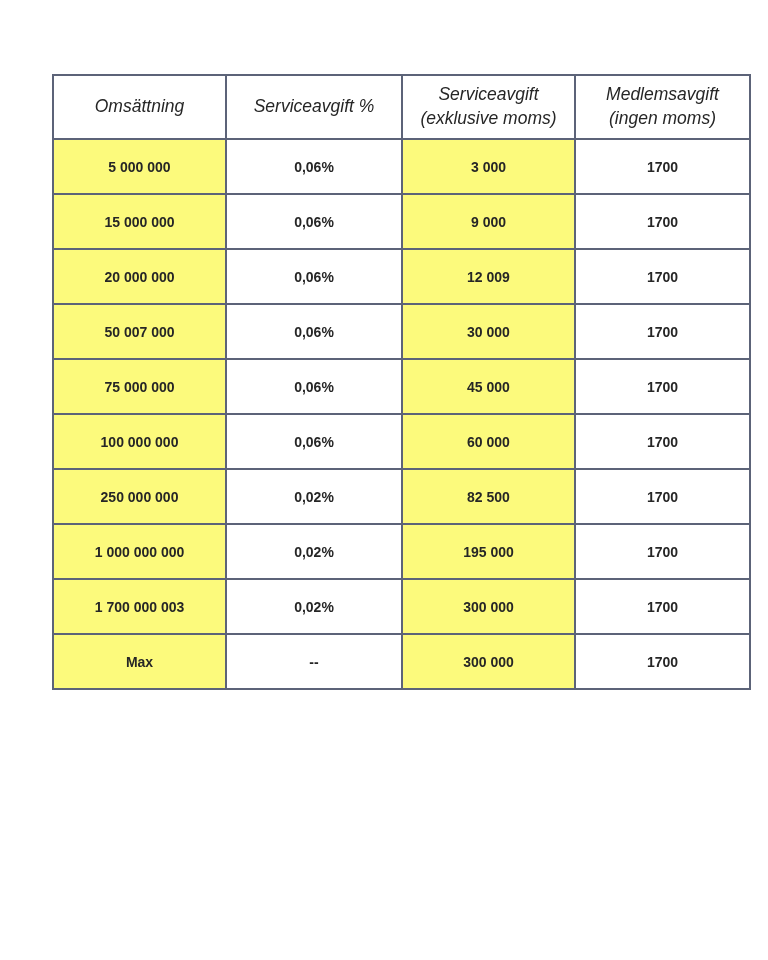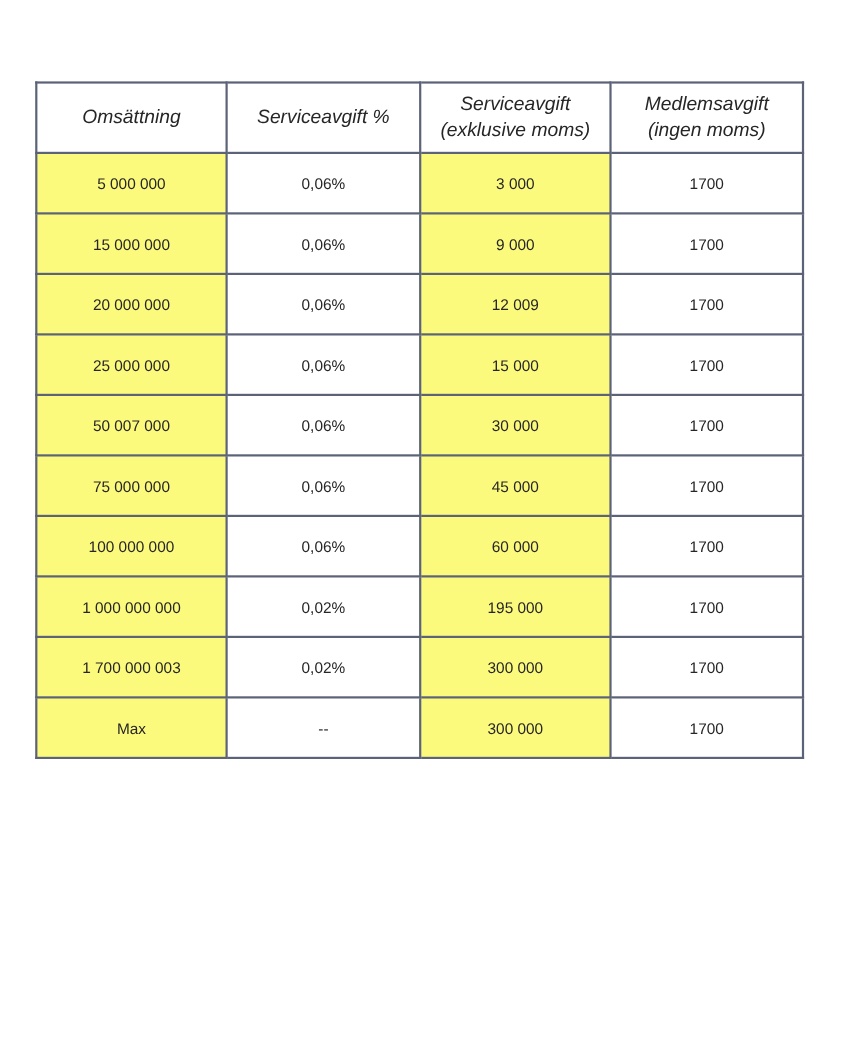--- a/index.html
+++ b/index.html
@@ -12,21 +12,21 @@
   html,body{margin:0;padding:0;}
   body{
     width:768px;height:960px;
     background:var(--page-bg);
     font-family:"Liberation Sans", sans-serif;
     color:var(--text);
     position:relative;
   }
   .table-wrap{
     position:absolute;
-    left:32px;
+    left:52px;
     top:74px;
     width:697px;
   }
   table{
     border-collapse:collapse;
     table-layout:fixed;
     width:697px;
   }
   col.c1{width:173px;}
   col.c2{width:176px;}
@@ -44,21 +44,21 @@
     height:64px;
     font-style:italic;
     font-weight:400;
     font-size:17.5px;
     line-height:1.35;
     white-space:pre-line;
   }
   tbody td{
     height:55px;
     font-size:14px;
-    font-weight:400;
+    font-weight:700;
   }
   tbody td.hl{
     background:var(--highlight);
   }
 </style>
 </head>
 <body>
 
 <div class="table-wrap">
   <table>
@@ -91,41 +91,41 @@
         <td class="hl">9 000</td>
         <td>1700</td>
       </tr>
       <tr>
         <td class="hl">20 000 000</td>
         <td>0,06%</td>
         <td class="hl">12 009</td>
         <td>1700</td>
       </tr>
       <tr>
-        <td class="hl">25 000 000</td>
-        <td>0,06%</td>
-        <td class="hl">15 000</td>
-        <td>1700</td>
-      </tr>
-      <tr>
         <td class="hl">50 007 000</td>
         <td>0,06%</td>
         <td class="hl">30 000</td>
         <td>1700</td>
       </tr>
       <tr>
         <td class="hl">75 000 000</td>
         <td>0,06%</td>
         <td class="hl">45 000</td>
         <td>1700</td>
       </tr>
       <tr>
         <td class="hl">100 000 000</td>
         <td>0,06%</td>
         <td class="hl">60 000</td>
+        <td>1700</td>
+      </tr>
+      <tr>
+        <td class="hl">250 000 000</td>
+        <td>0,02%</td>
+        <td class="hl">82 500</td>
         <td>1700</td>
       </tr>
       <tr>
         <td class="hl">1 000 000 000</td>
         <td>0,02%</td>
         <td class="hl">195 000</td>
         <td>1700</td>
       </tr>
       <tr>
         <td class="hl">1 700 000 003</td>

